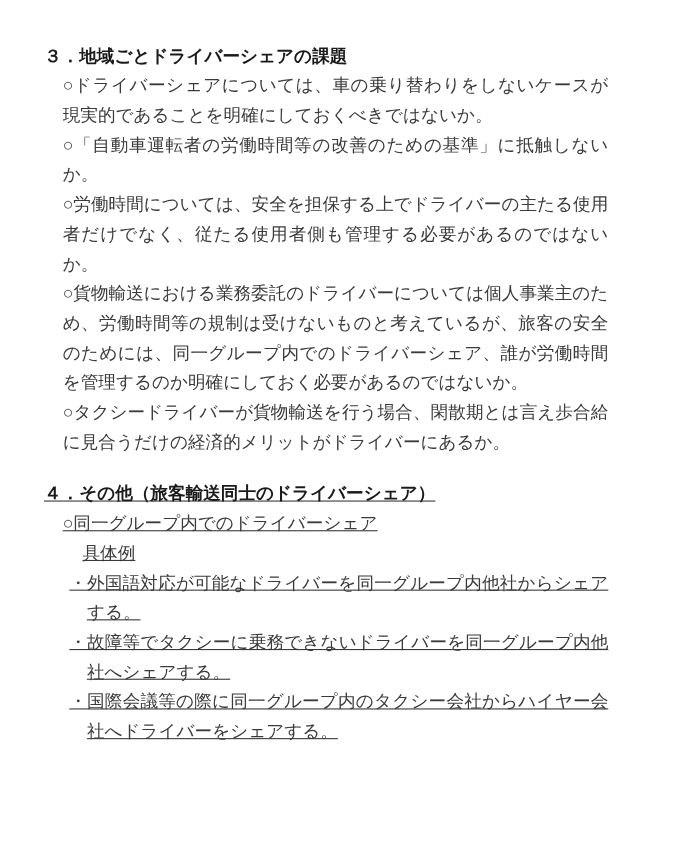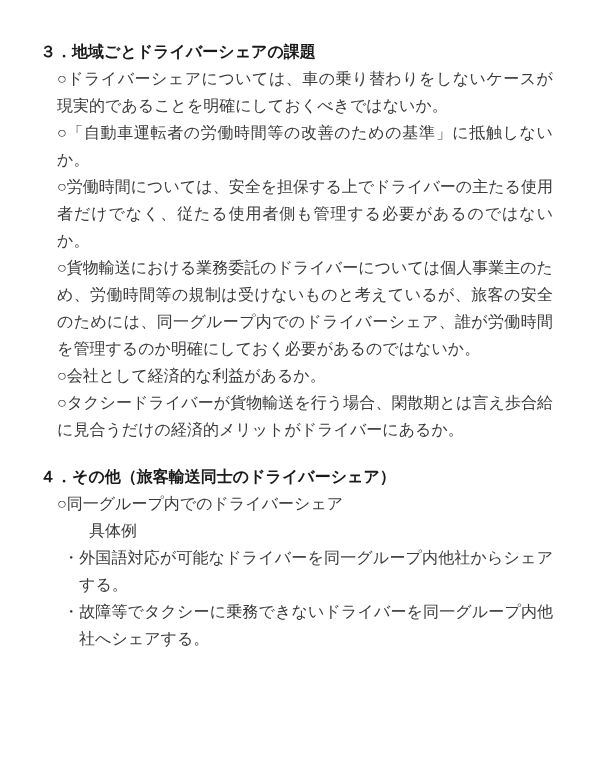--- a/index.html
+++ b/index.html
@@ -30,48 +30,48 @@
     color: var(--heading);
     font-size: 16px;
     line-height: 27px;
   }
   .point{
     margin-left: 17px;
     text-align: justify;
     text-justify: inter-ideograph;
   }
   .section{ margin: 0; }
-  .section.second{ margin-top: 20px; }
+  .section.second{ margin-top: 20px; text-decoration: underline; }
   .example-label{
-    margin-left: 49px;
+    margin-left: 35px;
   }
   .example{
     margin-left: 23px;
     padding-left: 16px;
     text-indent: -16px;
     text-align: justify;
     text-justify: inter-ideograph;
   }
 </style>
 </head>
 <body>
 
 <div class="page">
 
   <div class="section">
     <div class="section-heading">３．地域ごとドライバーシェアの課題</div>
     <p class="point">○ドライバーシェアについては、車の乗り替わりをしないケースが現実的であることを明確にしておくべきではないか。</p>
     <p class="point">○「自動車運転者の労働時間等の改善のための基準」に抵触しないか。</p>
     <p class="point">○労働時間については、安全を担保する上でドライバーの主たる使用者だけでなく、従たる使用者側も管理する必要があるのではないか。</p>
     <p class="point">○貨物輸送における業務委託のドライバーについては個人事業主のため、労働時間等の規制は受けないものと考えているが、旅客の安全のためには、同一グループ内でのドライバーシェア、誰が労働時間を管理するのか明確にしておく必要があるのではないか。</p>
-    <p class="point">○会社として経済的な利益があるか。</p>
     <p class="point">○タクシードライバーが貨物輸送を行う場合、閑散期とは言え歩合給に見合うだけの経済的メリットがドライバーにあるか。</p>
   </div>
 
   <div class="section second">
     <div class="section-heading">４．その他（旅客輸送同士のドライバーシェア）</div>
     <p class="point">○同一グループ内でのドライバーシェア</p>
     <p class="example-label">具体例</p>
     <p class="example">・外国語対応が可能なドライバーを同一グループ内他社からシェアする。</p>
     <p class="example">・故障等でタクシーに乗務できないドライバーを同一グループ内他社へシェアする。</p>
+    <p class="example">・国際会議等の際に同一グループ内のタクシー会社からハイヤー会社へドライバーをシェアする。</p>
   </div>
 
 </div>
 
 </body></html>

